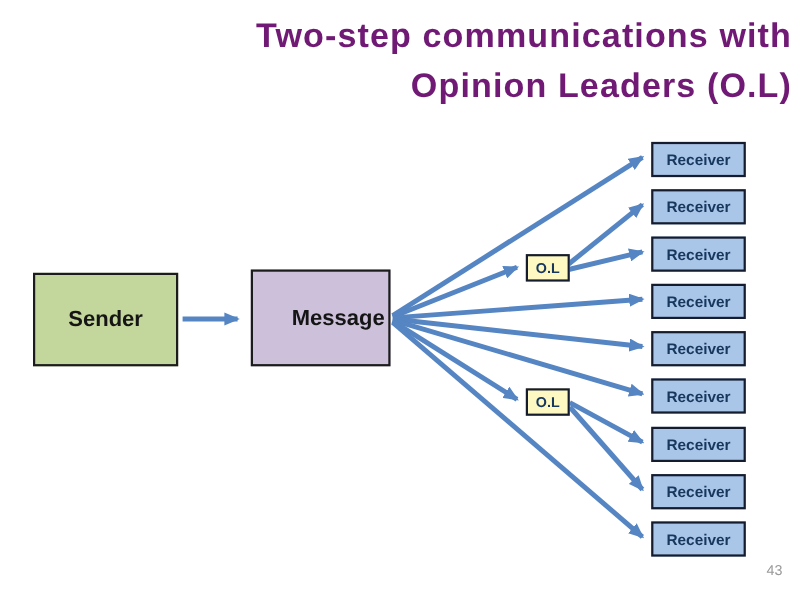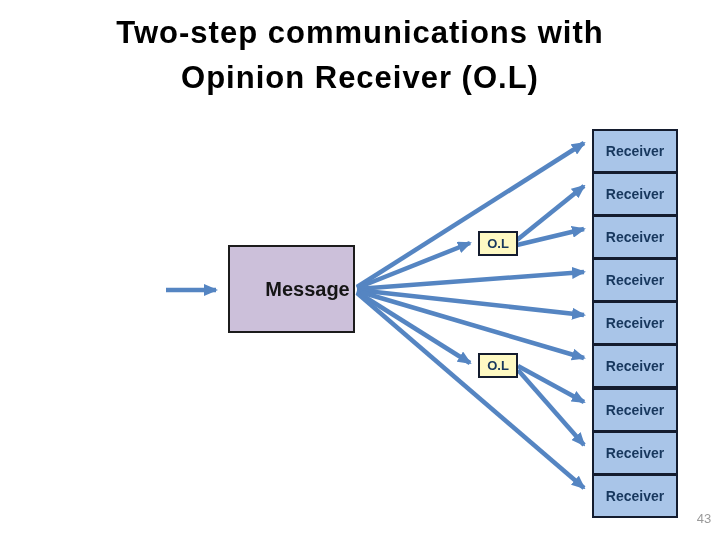--- a/index.html
+++ b/index.html
@@ -2,22 +2,22 @@
 <html><head>
 <meta charset="utf-8">
 <style>
   html,body{margin:0;padding:0;background:#e8e8e8;}
   #slide{
     position:relative;width:720px;height:540px;background:#ffffff;
     font-family:"Liberation Sans",sans-serif;overflow:hidden;
     margin:0 auto;
   }
   #title{
-    position:absolute;top:10px;left:0;width:720px;text-align:center;
-    color:#000000;font-weight:bold;font-size:31px;line-height:45px;letter-spacing:1px;
+    position:absolute;top:10px;left:0;width:720px;text-align:right;
+    color:#701a75;font-weight:bold;font-size:31px;line-height:45px;letter-spacing:1px;
   }
   .shape{
     position:absolute;display:flex;align-items:center;justify-content:center;
     box-sizing:border-box;text-align:center;
   }
   #sender{
     left:30px;top:248px;width:132px;height:85px;
     background:#C3D69B;border:2px solid #1c1c1c;
     font-size:20px;font-weight:bold;color:#151515;
   }
@@ -27,21 +27,21 @@
     font-size:20px;font-weight:bold;color:#151515;padding-left:32px;
   }
   .ol-box{
     left:478px;width:40px;height:25px;
     background:#fef9c3;border:2px solid #141c2e;
     font-size:13px;font-weight:bold;color:#17375D;
   }
   #ol-top{top:231px;}
   #ol-bottom{top:353px;}
   .receiver{
-    left:592px;width:86px;height:44px;
+    left:592px;width:86px;height:32px;
     background:#A9C5E8;border:2px solid #141c2e;
     font-size:14px;font-weight:bold;color:#17375D;
   }
   #arrow-layer{position:absolute;left:0;top:0;width:720px;height:540px;}
   #arrow-layer line{stroke:#5585C2;stroke-width:4.5px;}
   #footer-source{
     position:absolute;left:118px;top:514px;
     font-size:9.5px;color:#A6A6A6;letter-spacing:0.2px;
   }
   #page-number{
@@ -49,21 +49,21 @@
     font-size:13px;color:#9a9a9a;
   }
 </style>
 </head>
 <body>
 
 <div id="slide">
 
   <div id="title">
     <div>Two-step communications with</div>
-    <div>Opinion Receiver (O.L)</div>
+    <div>Opinion Leaders (O.L)</div>
   </div>
 
   <svg id="arrow-layer" viewBox="0 0 720 540" xmlns="http://www.w3.org/2000/svg">
     <defs>
       <marker id="ah" markerUnits="userSpaceOnUse" markerWidth="14" markerHeight="12" refX="12" refY="6" orient="auto">
         <path d="M0,0 L14,6 L0,12 Z" fill="#5585C2"></path>
       </marker>
     </defs>
     <line x1="166" y1="290" x2="216" y2="290" marker-end="url(#ah)"></line>
     <line x1="357" y1="287" x2="584" y2="143" marker-end="url(#ah)"></line>
@@ -72,20 +72,21 @@
     <line x1="517" y1="245" x2="584" y2="229" marker-end="url(#ah)"></line>
     <line x1="357" y1="289" x2="584" y2="272" marker-end="url(#ah)"></line>
     <line x1="357" y1="290" x2="584" y2="315" marker-end="url(#ah)"></line>
     <line x1="357" y1="291" x2="584" y2="358" marker-end="url(#ah)"></line>
     <line x1="357" y1="292" x2="470" y2="363" marker-end="url(#ah)"></line>
     <line x1="518" y1="366" x2="584" y2="402" marker-end="url(#ah)"></line>
     <line x1="518" y1="370" x2="584" y2="445" marker-end="url(#ah)"></line>
     <line x1="357" y1="293" x2="584" y2="488" marker-end="url(#ah)"></line>
   </svg>
 
+  <div id="sender" class="shape">Sender</div>
 
   <div id="message" class="shape">Message</div>
 
   <div id="ol-top" class="shape ol-box">O.L</div>
 
   <div id="ol-bottom" class="shape ol-box">O.L</div>
 
   <div class="shape receiver" style="top:129px;">Receiver</div>
   <div class="shape receiver" style="top:172px;">Receiver</div>
   <div class="shape receiver" style="top:215px;">Receiver</div>

